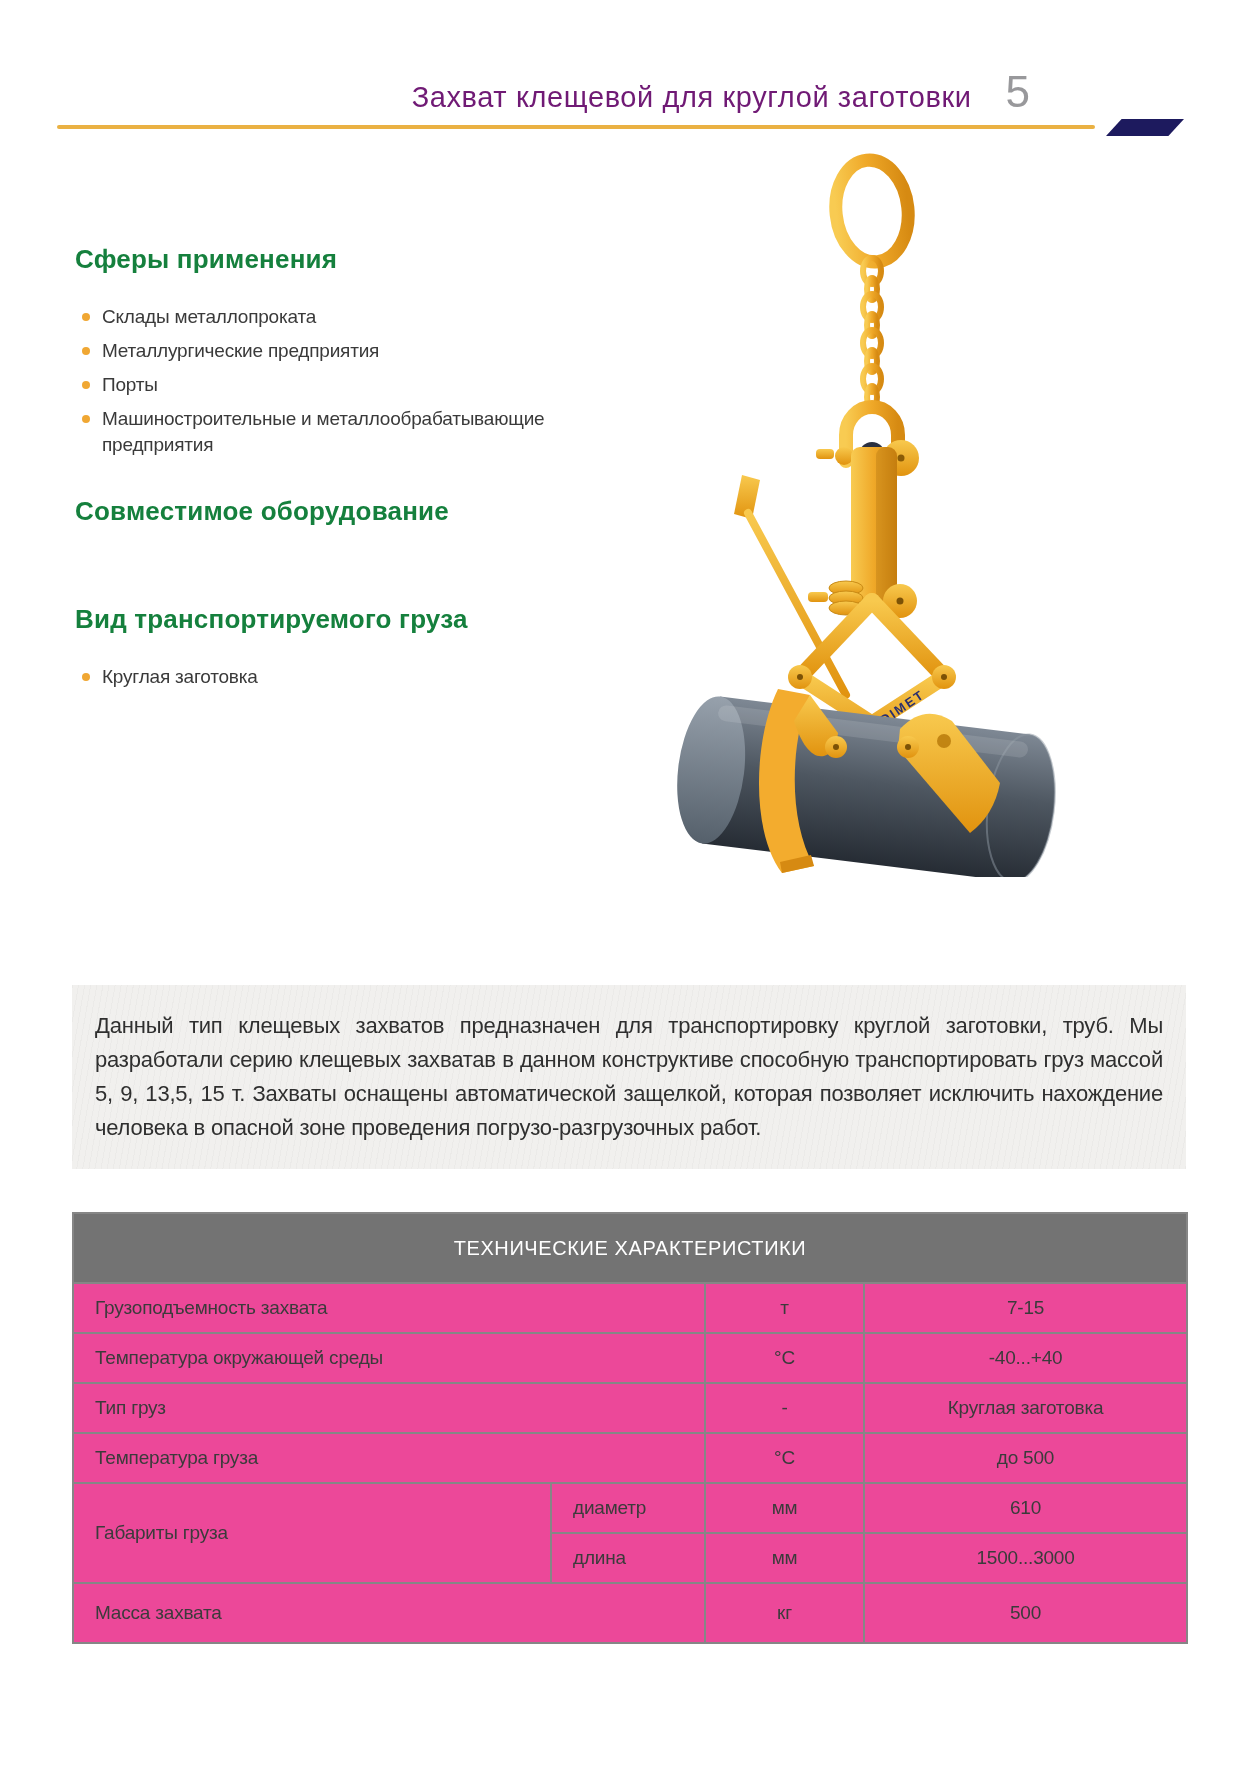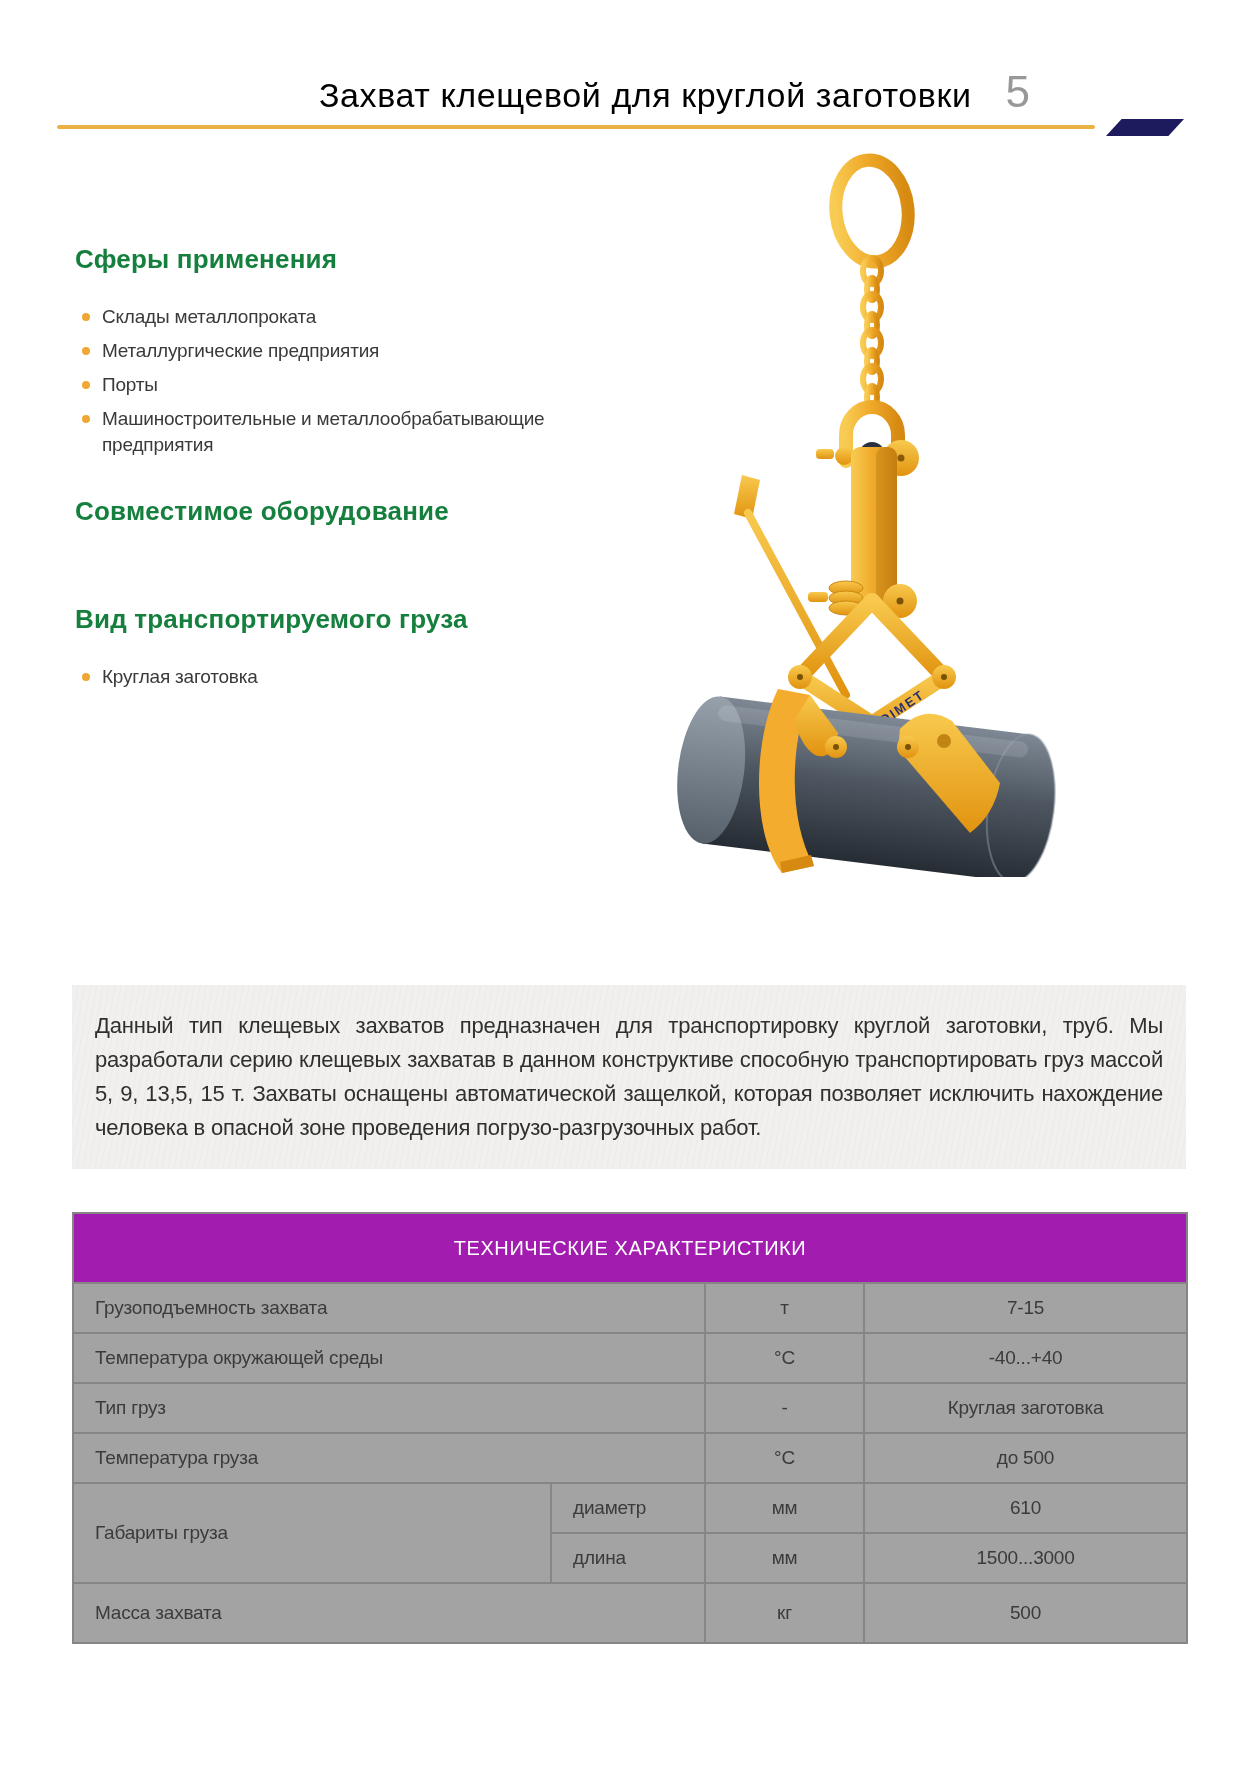--- a/index.html
+++ b/index.html
@@ -9,21 +9,21 @@
     background:#ffffff;
     font-family:"Liberation Sans", sans-serif;
     overflow:hidden;
   }
   
   .header{
     position:absolute;top:70px;left:0;width:1030px;
     display:flex;justify-content:flex-end;align-items:baseline;gap:34px;
   }
   .header-title{
-    font-size:34px;color:#000000;letter-spacing:.6px;font-weight:400;
+    font-size:29px;color:#701a75;letter-spacing:.6px;font-weight:400;
   }
   .page-number{
     font-size:44px;color:#98989b;font-weight:400;line-height:1;
   }
   .accent-rule{
     position:absolute;left:57px;top:125px;width:1038px;height:4px;
     background:#EAB143;border-radius:2px;
   }
   .corner-shape{
     position:absolute;left:1106px;top:119px;width:78px;height:17px;
@@ -55,26 +55,26 @@
   }
   .desc-text{
     font-size:22px;line-height:34px;color:#2f2f2f;text-align:justify;letter-spacing:-0.2px;
   }
   
   .spec-table{
     position:absolute;left:72px;top:1212px;width:1114px;
     border-collapse:collapse;table-layout:fixed;
   }
   .spec-table th{
-    background:#a21caf;color:#ffffff;font-weight:400;
+    background:#737373;color:#ffffff;font-weight:400;
     font-size:20px;letter-spacing:.6px;height:66px;text-align:center;
     border:2px solid #868686;
   }
   .spec-table td{
-    border:2px solid #868686;background:#a3a3a3;
+    border:2px solid #868686;background:#ec4899;
     font-size:19px;color:#3b3b3b;height:46px;letter-spacing:-0.2px;margin-top:6px;
   }
   .spec-table td.param, .spec-table td.sub{text-align:left;padding-left:21px;}
   .spec-table td.unit, .spec-table td.val{text-align:center;}
   .spec-table tr.tall td{height:56px;}
   
   .product{position:absolute;left:648px;top:143px;width:472px;height:734px;}
 </style>
 </head>
 <body>

